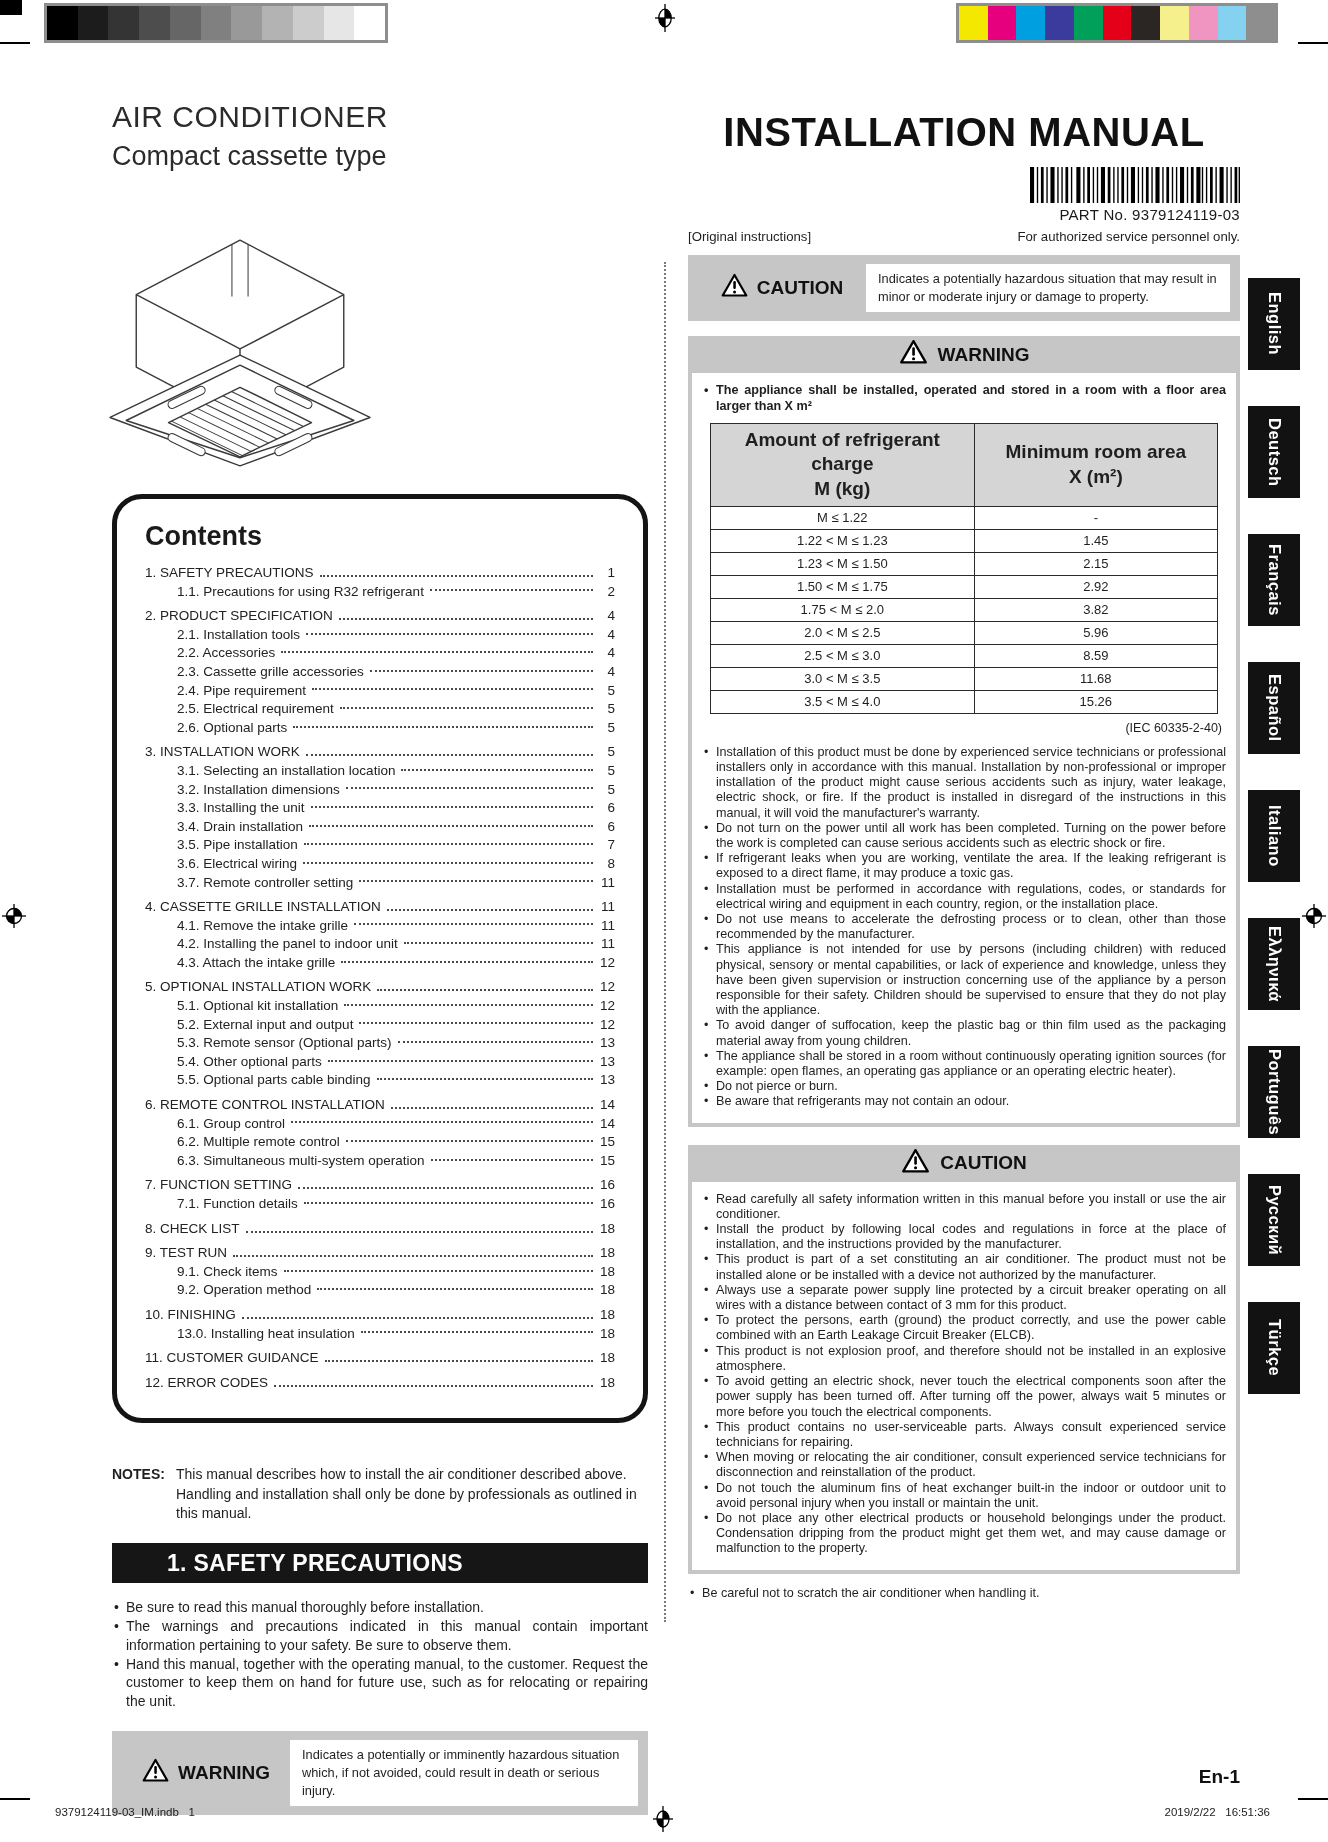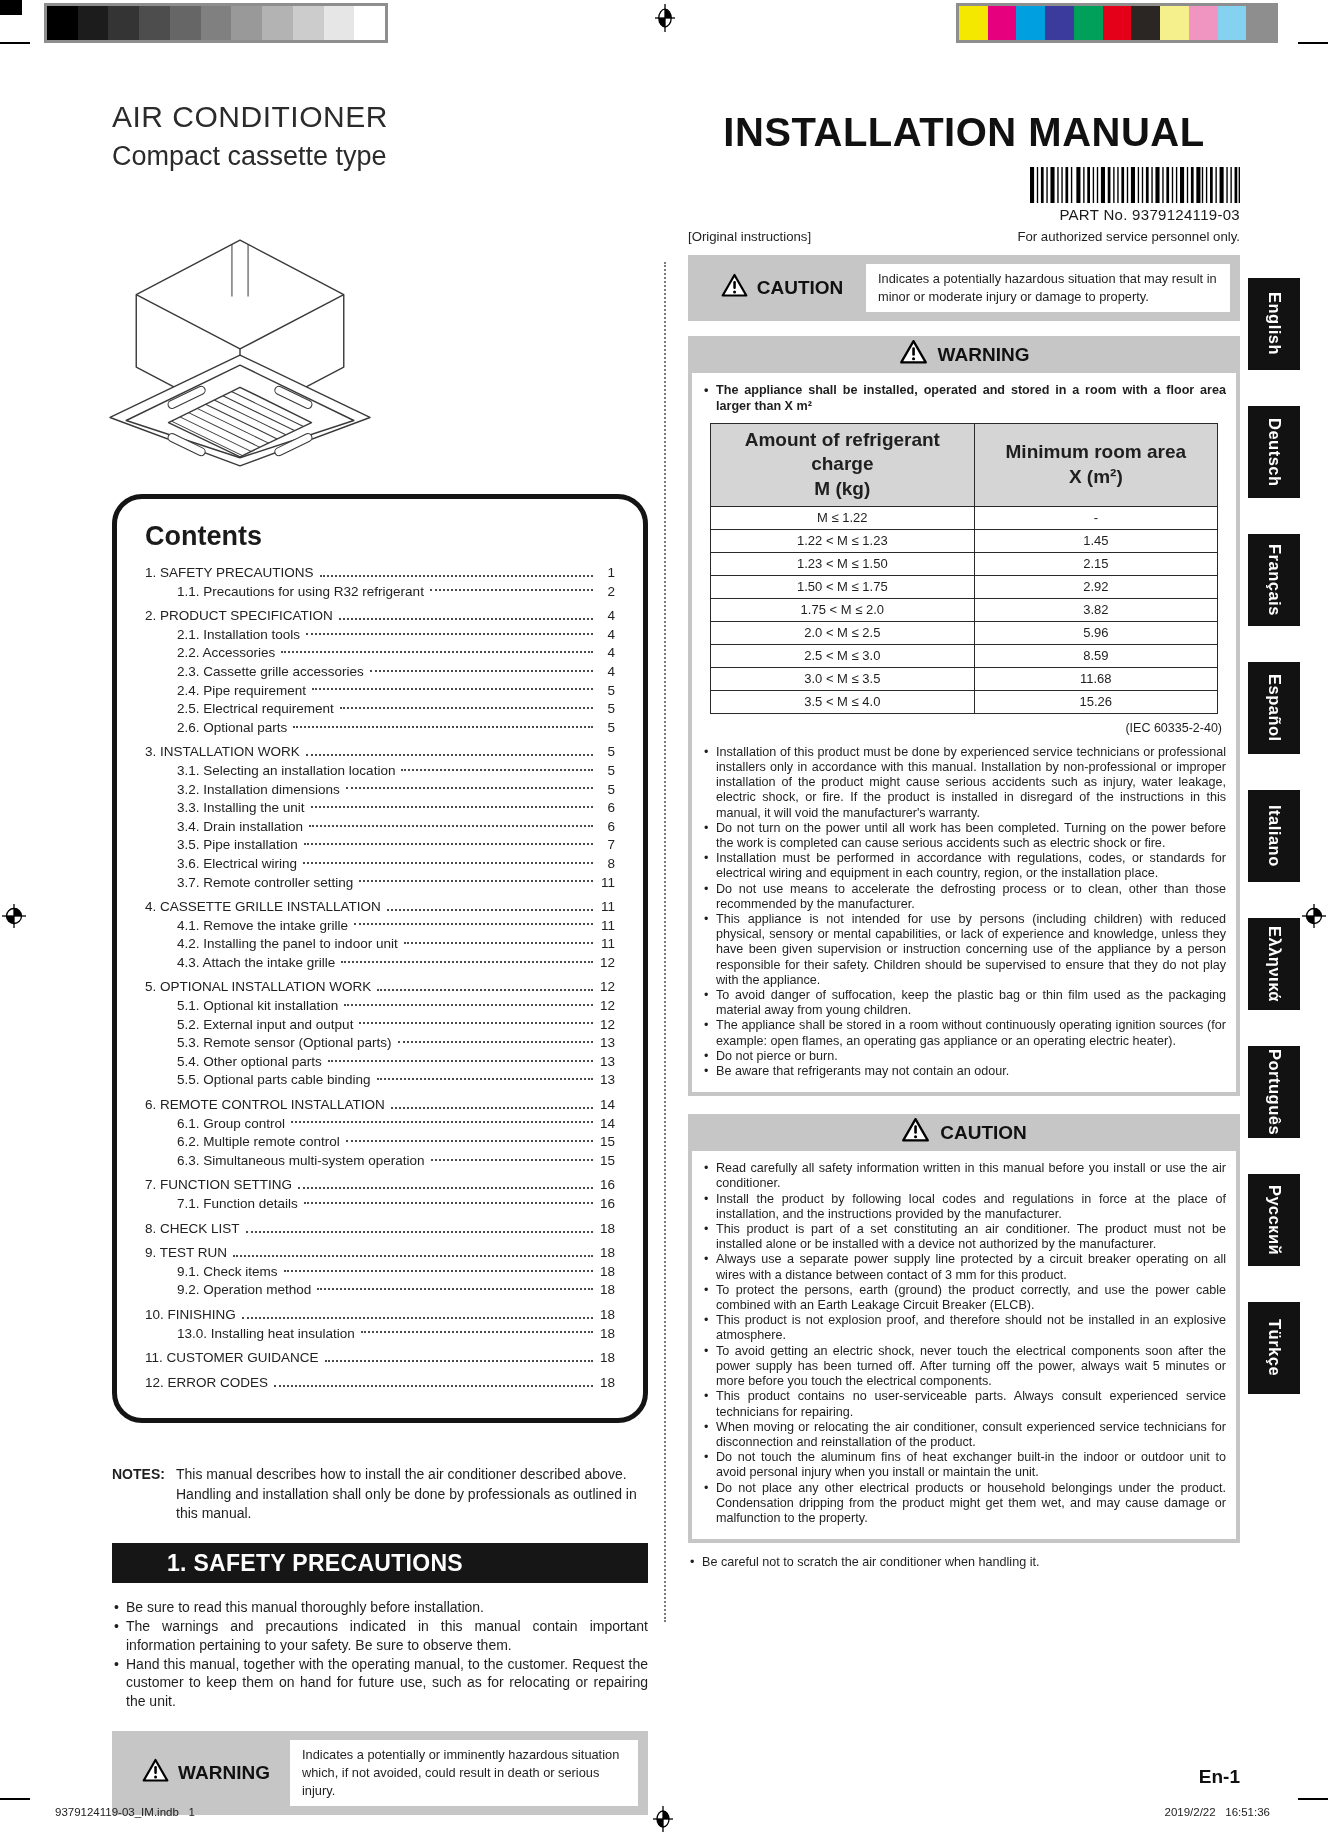--- a/index.html
+++ b/index.html
@@ -598,20 +598,21 @@
             <td>15.26</td>
           </tr>
           </tbody>
       </table>
       <div class="table-note">(IEC 60335-2-40)</div>
 
       <ul class="blist">
 
       <li>Installation of this product must be done by experienced service technicians or professional installers only in accordance with this manual. Installation by non-professional or improper installation of the product might cause serious accidents such as injury, water leakage, electric shock, or fire. If the product is installed in disregard of the instructions in this manual, it will void the manufacturer's warranty.</li>
           <li>Do not turn on the power until all work has been completed. Turning on the power before the work is completed can cause serious accidents such as electric shock or fire.</li>
+          <li>If refrigerant leaks when you are working, ventilate the area. If the leaking refrigerant is exposed to a direct flame, it may produce a toxic gas.</li>
           <li>Installation must be performed in accordance with regulations, codes, or standards for electrical wiring and equipment in each country, region, or the installation place.</li>
           <li>Do not use means to accelerate the defrosting process or to clean, other than those recommended by the manufacturer.</li>
           <li>This appliance is not intended for use by persons (including children) with reduced physical, sensory or mental capabilities, or lack of experience and knowledge, unless they have been given supervision or instruction concerning use of the appliance by a person responsible for their safety. Children should be supervised to ensure that they do not play with the appliance.</li>
           <li>To avoid danger of suffocation, keep the plastic bag or thin film used as the packaging material away from young children.</li>
           <li>The appliance shall be stored in a room without continuously operating ignition sources (for example: open flames, an operating gas appliance or an operating electric heater).</li>
           <li>Do not pierce or burn.</li>
           <li>Be aware that refrigerants may not contain an odour.</li>
         </ul>
     </div>
   </div>

